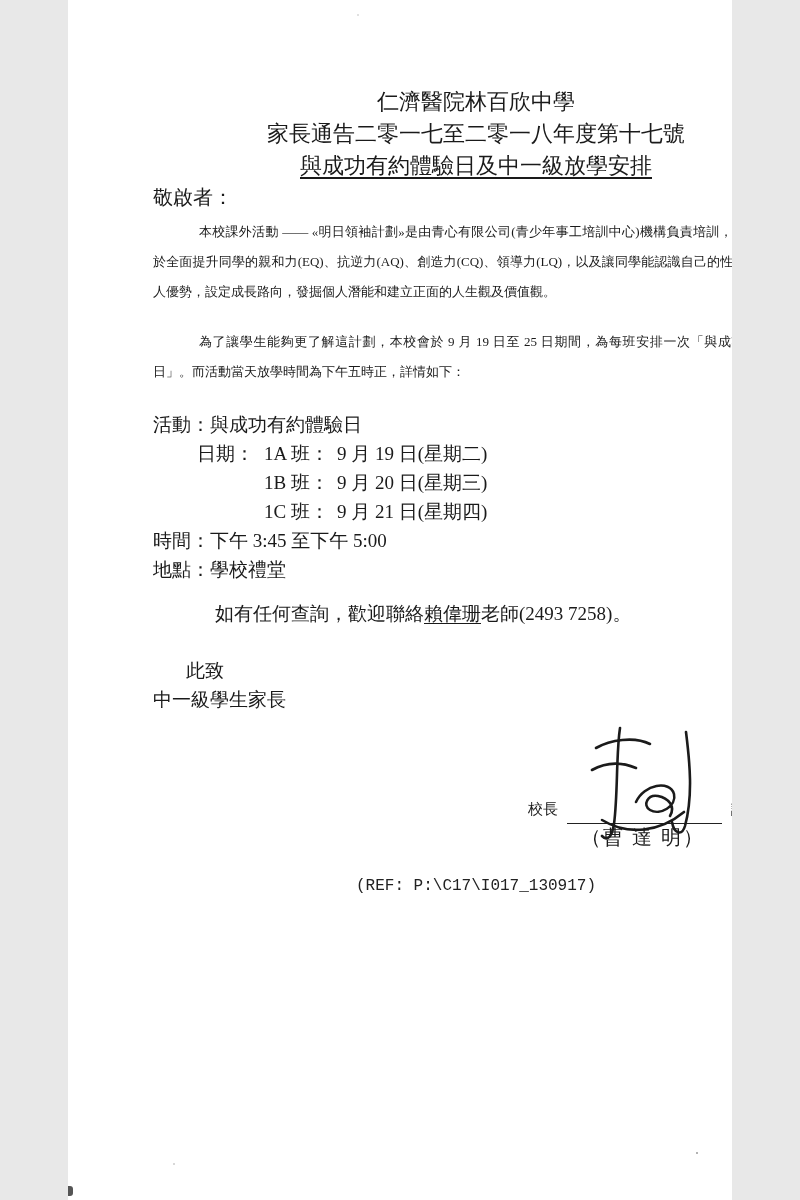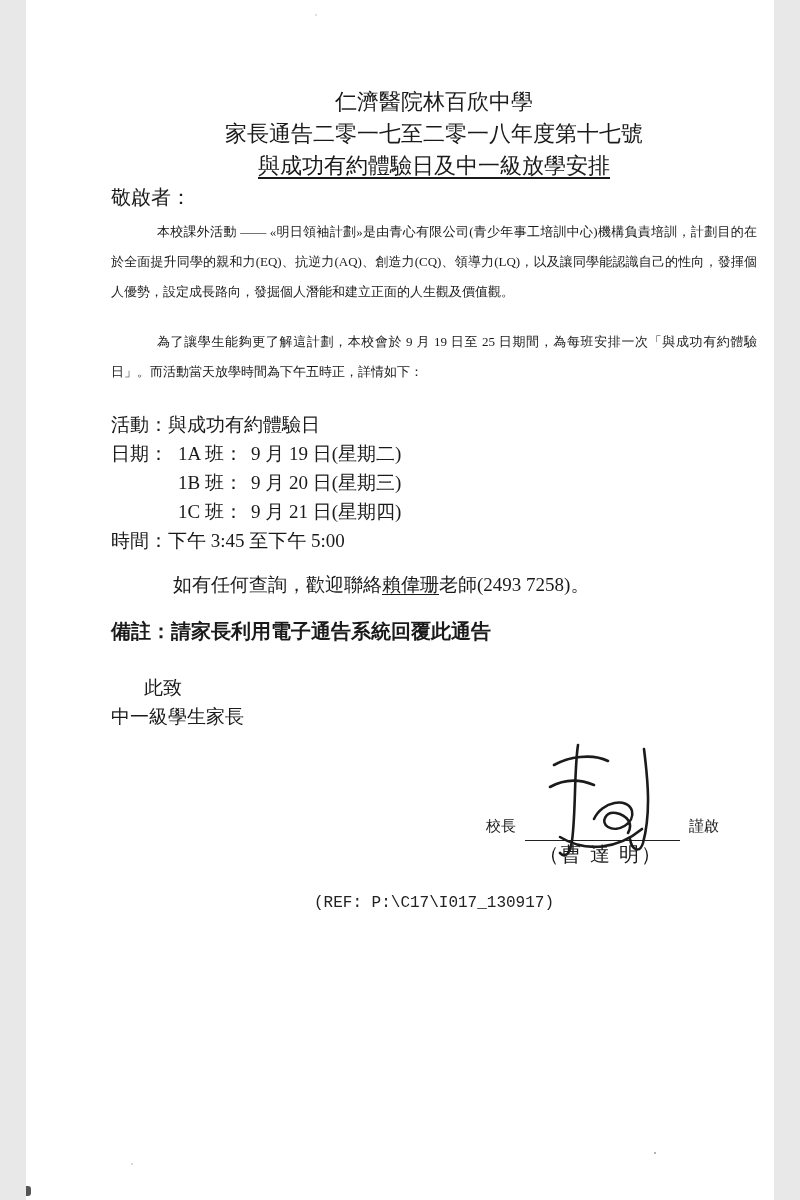--- a/index.html
+++ b/index.html
@@ -1,30 +1,30 @@
 <!DOCTYPE html>
 <html><head>
 <meta charset="utf-8">
 <style>
   html,body{margin:0;padding:0;background:#e8e8e8;}
   .page{
-    position:relative;width:748px;height:1200px;margin:0 auto;
+    position:relative;width:664px;height:1200px;margin:0 auto;
     background:#ffffff;overflow:hidden;
     font-family:"Liberation Serif","DejaVu Serif",serif;
     color:#1a1a1a;
   }
   .doc{position:absolute;left:85px;top:86px;width:646px;}
   .header{text-align:center;font-size:22px;line-height:32px;}
   .header .subject{text-decoration:underline;text-underline-offset:4px;}
   .salutation{font-size:20px;line-height:30px;margin-top:0;}
   .para{font-size:13px;line-height:30px;text-align:justify;text-justify:inter-ideograph;}
   .p1{margin-top:5px;text-indent:46px;}
   .p2{margin-top:20px;text-indent:46px;}
   .details{margin-top:23px;font-size:19px;line-height:29px;}
-  .date-row{display:flex;}
+  .date-row{display:flex;margin-left:44px;}
   .date-label{width:67px;flex:0 0 67px;}
   .date-class{margin-right:8px;}
   .contact{margin-top:15px;font-size:19px;line-height:30px;text-indent:62px;}
   .contact .u{text-decoration:underline;text-underline-offset:3px;}
   .remark{margin-top:16px;font-size:20px;line-height:30px;font-weight:bold;}
   .closing{margin-top:27px;font-size:19px;line-height:29px;}
   .send{text-indent:33px;}
   .sign-area{position:relative;margin-top:80px;}
   .sign-row{display:flex;align-items:flex-end;margin-left:375px;font-size:15px;line-height:30px;}
   .sign-line{display:inline-block;width:155px;border-bottom:1.6px solid #222;height:28px;margin:0 9px;}
@@ -64,25 +64,25 @@
         <span class="date-label"></span>
         <span class="date-class">1B 班：</span>
         <span>9 月 20 日(星期三)</span>
       </div>
       <div class="date-row">
         <span class="date-label"></span>
         <span class="date-class">1C 班：</span>
         <span>9 月 21 日(星期四)</span>
       </div>
       <div>時間：下午 3:45 至下午 5:00</div>
+      <div>地點：學校禮堂</div>
     </div>
 
     <div class="contact"><span>如有任何查詢，歡迎聯絡</span><span class="u">賴偉珊</span><span>老師(2493 7258)。</span></div>
 
-    <div class="remark">備註：請家長利用電子通告系統回覆此通告</div>
 
     <div class="closing">
       <div class="send">此致</div>
       <div>中一級學生家長</div>
 
       <div class="sign-area">
         <svg class="sig-svg" viewBox="0 0 160 130">
           <g fill="none" stroke="#1b1b1b" stroke-width="2.6" stroke-linecap="round">
             <path d="M62,4 C58,30 60,70 56,100 C54,112 50,118 44,112"></path>
             <path d="M38,24 C52,16 76,12 92,20"></path>

